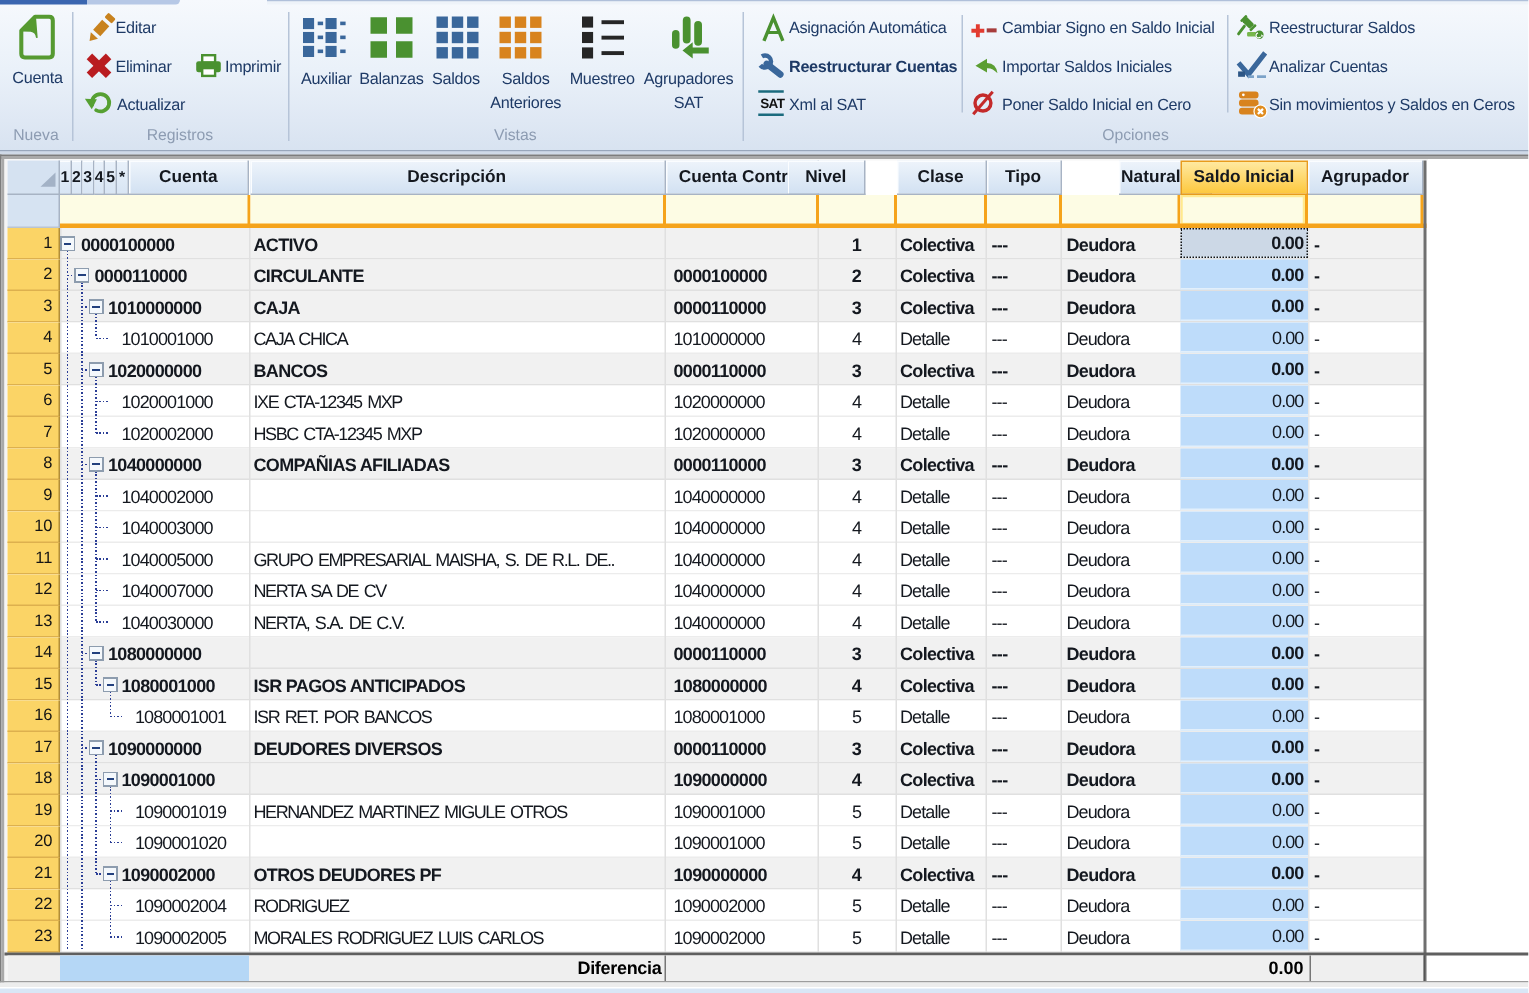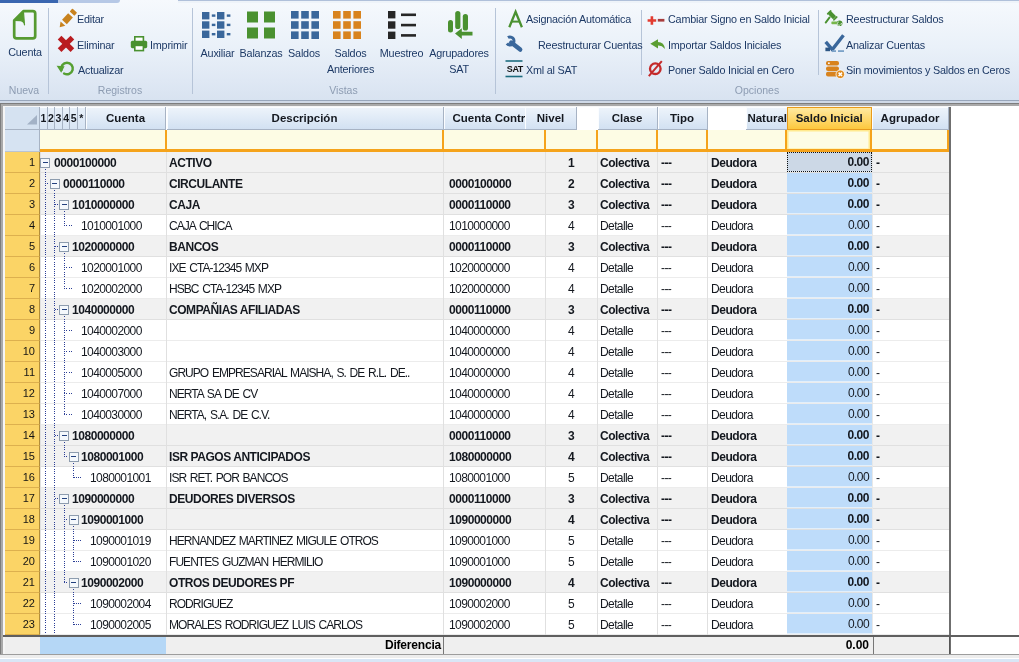--- a/index.html
+++ b/index.html
@@ -74,21 +74,21 @@
   <div class="rlbl" style="left:150px; top:38.5px;">Imprimir</div>
   <div class="biglbl" style="left:190px; top:47px; width:55px;">Auxiliar</div>
   <div class="biglbl" style="left:230px; top:47px; width:62px;">Balanzas</div>
   <div class="biglbl" style="left:282px; top:47px; width:44px;">Saldos</div>
   <div class="biglbl" style="left:328px; top:47px; width:45px;">Saldos</div>
   <div class="biglbl" style="left:317px; top:62.5px; width:67px;">Anteriores</div>
   <div class="biglbl" style="left:370px; top:47px; width:63px;">Muestreo</div>
   <div class="biglbl" style="left:417px; top:47px; width:84px;">Agrupadores</div>
   <div class="biglbl" style="left:444px; top:62.5px; width:30px;">SAT</div>
   <div class="rlbl" style="left:526px; top:13px;">Asignación Automática</div>
-  <div class="rlbl" style="left:538px; top:38.5px;">Reestructurar Cuentas</div>
+  <div class="rlbl" style="left:526px; top:38.5px;font-weight:bold;">Reestructurar Cuentas</div>
   <div class="rlbl" style="left:526px; top:63.5px;">Xml al SAT</div>
   <div class="rlbl" style="left:668px; top:13px;">Cambiar Signo en Saldo Inicial</div>
   <div class="rlbl" style="left:668px; top:38.5px;">Importar Saldos Iniciales</div>
   <div class="rlbl" style="left:668px; top:63.5px;">Poner Saldo Inicial en Cero</div>
   <div class="rlbl" style="left:846px; top:13px;">Reestructurar Saldos</div>
   <div class="rlbl" style="left:846px; top:38.5px;">Analizar Cuentas</div>
   <div class="rlbl" style="left:846px; top:63.5px;">Sin movimientos y Saldos en Ceros</div>
   <div class="glbl" style="left:0px; top:84px; width:48px;">Nueva</div>
   <div class="glbl" style="left:48px; top:84px; width:144px;">Registros</div>
   <div class="glbl" style="left:192px; top:84px; width:303px;">Vistas</div>
@@ -499,21 +499,20 @@
     <span class="cell" style="left:540px;width:52px;text-align:center">5</span>
     <span class="cell" style="left:595px">Detalle</span>
     <span class="cell" style="left:656px">---</span>
     <span class="cell" style="left:706px">Deudora</span>
     <span class="saldo" style="color:#14181f">0.00</span>
     <span class="cell" style="left:871px;color:#14181f">-</span>
   </div>
 <div class="tr" style="top:551px;background:#ffffff;border-bottom:1px solid #ececec">
     <span class="rn">20</span>
     <span class="cell" style="left:85px">1090001020</span>
-    <span class="cell dd" style="left:164px">FUENTES GUZMAN HERMILIO</span>
     <span class="cell" style="left:444px">1090001000</span>
     <span class="cell" style="left:540px;width:52px;text-align:center">5</span>
     <span class="cell" style="left:595px">Detalle</span>
     <span class="cell" style="left:656px">---</span>
     <span class="cell" style="left:706px">Deudora</span>
     <span class="saldo" style="color:#14181f">0.00</span>
     <span class="cell" style="left:871px;color:#14181f">-</span>
   </div>
 <div class="tr b" style="top:572px;background:#f1f1f1;border-bottom:1px solid #e0e0e0">
     <span class="rn">21</span>

